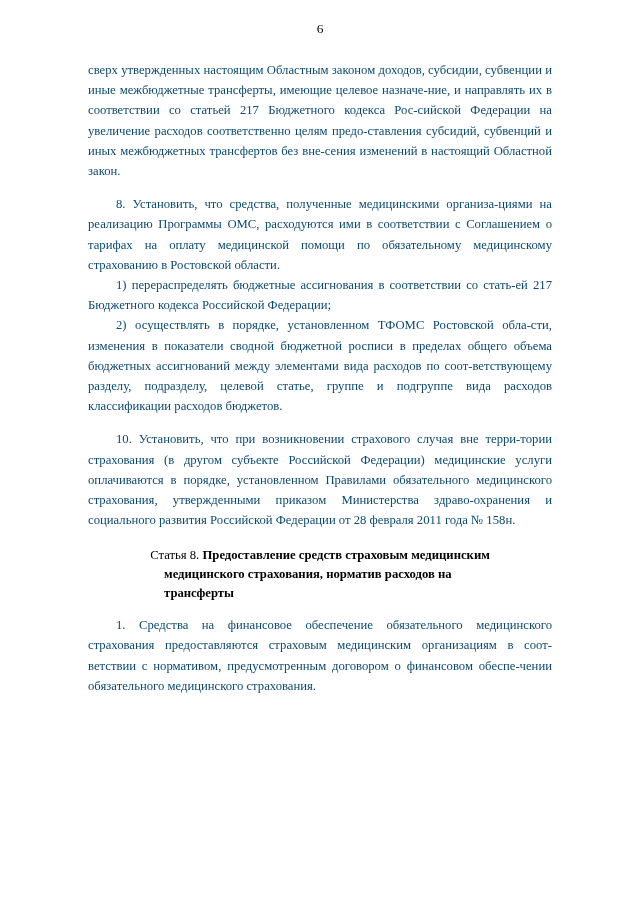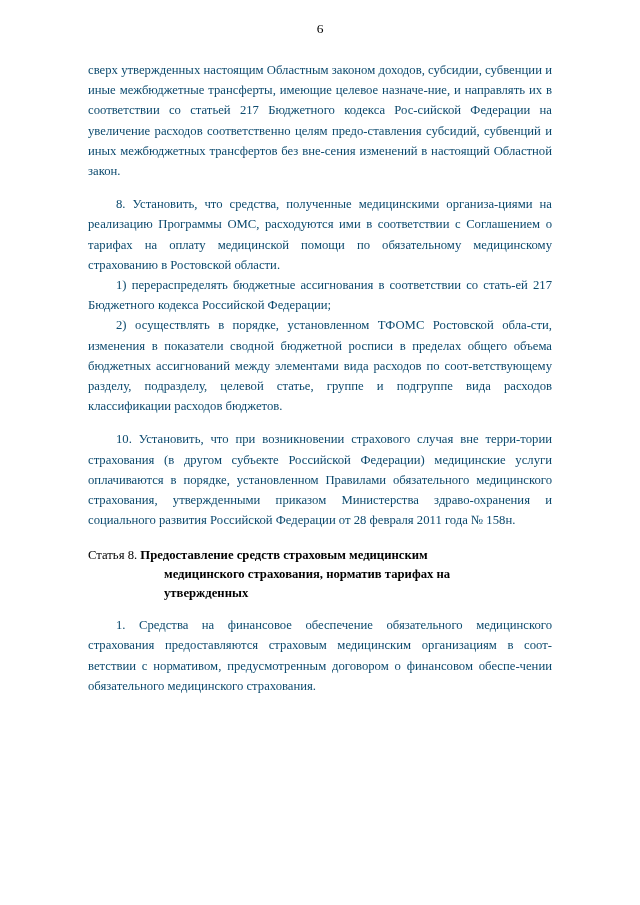--- a/index.html
+++ b/index.html
@@ -63,20 +63,21 @@
   }
   .heading .art-label {
     font-weight: normal;
   }
   .heading .hline {
     display: block;
     padding-left: 76px;
   }
   .heading .hline.first {
     padding-left: 0;
+    text-align: center;
   }
 </style>
 </head>
 <body>
 
 <div class="page">
 
   <div class="page-number">6</div>
 
   <div class="content">
@@ -90,21 +91,21 @@
 
     <p class="indent">2) осуществлять в порядке, установленном ТФОМС Ростовской обла-сти, изменения в показатели сводной бюджетной росписи в пределах общего объема бюджетных ассигнований между элементами вида расходов по соот-ветствующему разделу, подразделу, целевой статье, группе и подгруппе вида расходов классификации расходов бюджетов.</p>
 
     <p class="indent gap">10. Установить, что при возникновении страхового случая вне терри-тории страхования (в другом субъекте Российской Федерации) медицинские услуги оплачиваются в порядке, установленном Правилами обязательного медицинского страхования, утвержденными приказом Министерства здраво-охранения и социального развития Российской Федерации от 28 февраля 2011 года № 158н.</p>
 
     <div class="heading">
       <span class="hline first">
         <span class="art-label">Статья 8.</span>
         <span>Предоставление средств страховым медицинским</span>
       </span>
-      <span class="hline">медицинского страхования, норматив тарифах на</span>
-      <span class="hline">утвержденных</span>
+      <span class="hline">медицинского страхования, норматив расходов на</span>
+      <span class="hline">трансферты</span>
     </div>
 
     <p class="indent gap">1. Средства на финансовое обеспечение обязательного медицинского страхования предоставляются страховым медицинским организациям в соот-ветствии с нормативом, предусмотренным договором о финансовом обеспе-чении обязательного медицинского страхования.</p>
 
 
   </div>
 </div>
 
 </body></html>

